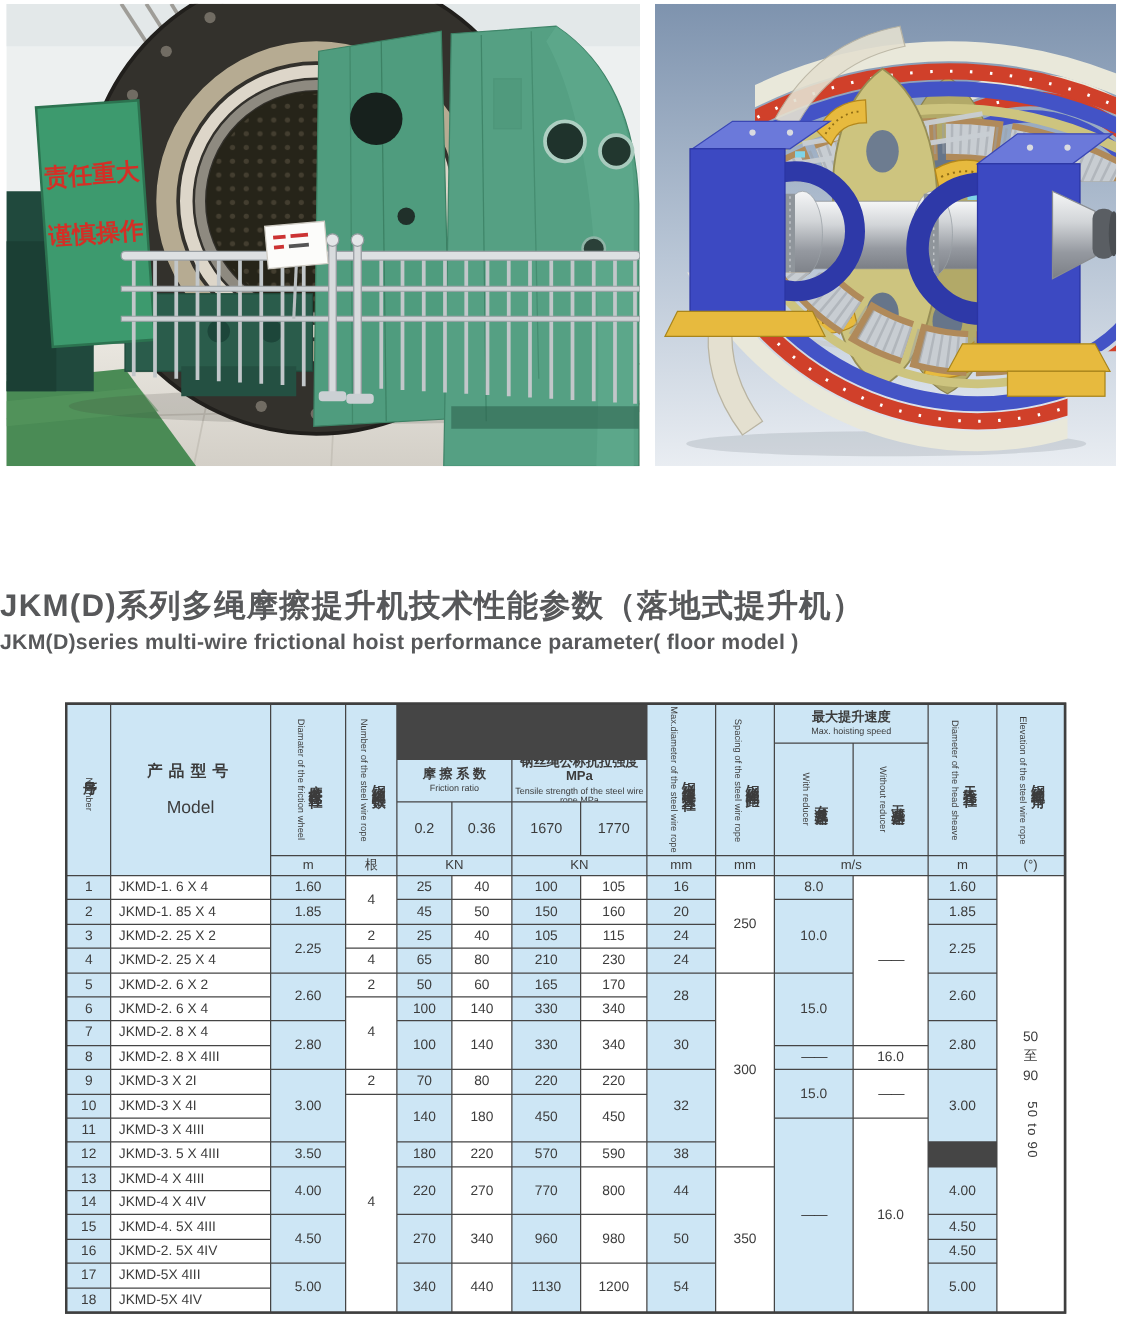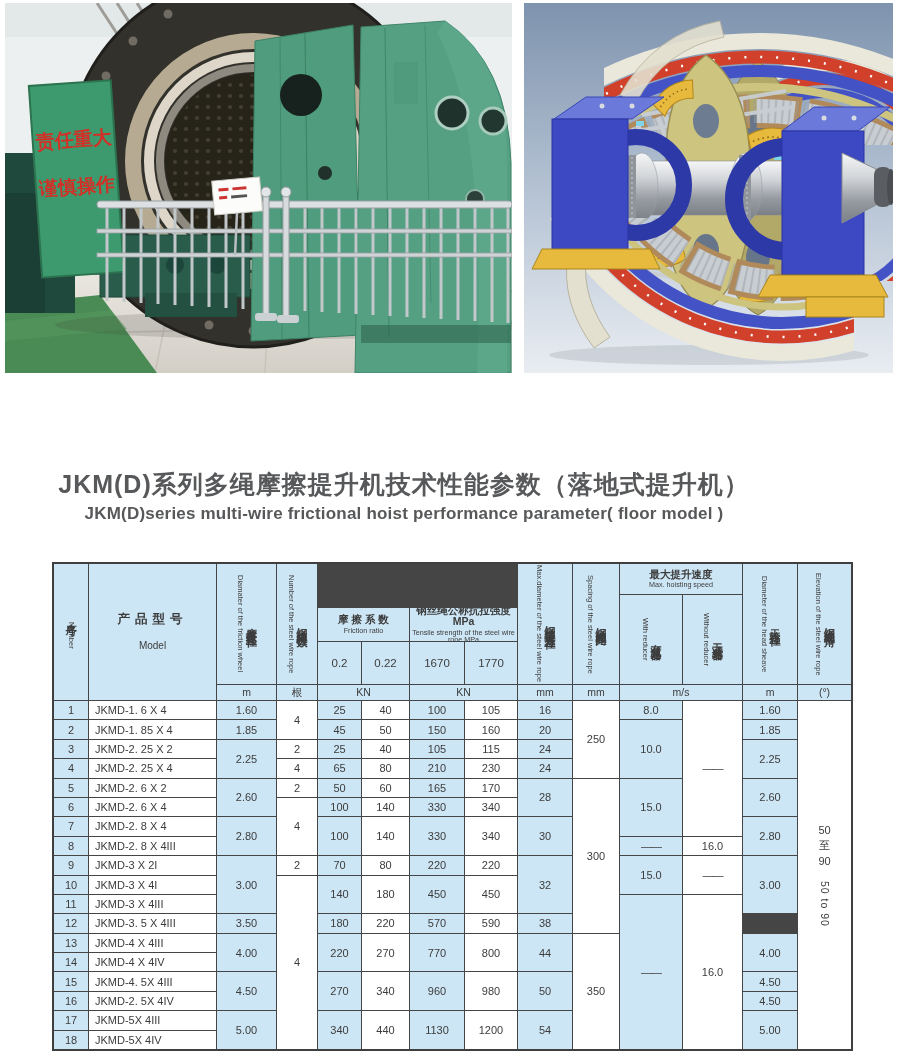--- a/index.html
+++ b/index.html
@@ -1,39 +1,39 @@
 <!DOCTYPE html>
 <html><head>
 <meta charset="utf-8">
 <style>
   html,body{margin:0;padding:0;background:#fff;}
   #page{position:relative;width:900px;height:1064px;background:#fff;overflow:hidden;
         font-family:"Liberation Sans","DejaVu Sans",sans-serif;color:#3c3c3c;}
   .photo{position:absolute;overflow:hidden;}
   #photo-left{left:5px;top:3px;width:507px;height:370px;}
   #photo-right{left:524px;top:3px;width:369px;height:370px;}
-  #titleblock{position:absolute;left:0;top:468px;width:808px;text-align:center;color:#57585a;}
+  #titleblock{position:absolute;left:0;top:468px;width:808px;text-align:left;color:#57585a;}
   #title-zh{font-size:25px;font-weight:bold;letter-spacing:1px;}
   #title-en{font-size:17px;font-weight:bold;margin-top:3px;letter-spacing:0.2px;}
 
   
   #techtable{position:absolute;left:52px;top:562px;display:grid;
     grid-template-columns:34px 127px 59px 40px 43px 47px 54px 52px 54px 46px 62px 59px 54px 53px;
     grid-template-rows:30px 12px 33px 42px 15px repeat(18,18.4px);
     gap:1px;background:#454545;border:2px solid #3f3f3f;}
   .cell{background:#fff;display:flex;align-items:center;justify-content:center;
         overflow:hidden;color:#3c3c3c;font-size:11px;line-height:1.1;}
   .b,.hb{background:#cde6f5;}
   .w{background:#ffffff;}
   .model{justify-content:flex-start;padding-left:6px;white-space:nowrap;font-size:11px;}
   .h2{flex-direction:column;gap:1px;padding:1px 0;}
   .gzh{font-size:10.5px;font-weight:700;line-height:1.08;text-align:center;}
   .gen{font-size:7.2px;line-height:1.08;text-align:center;}
   .mzh{font-size:12.5px;font-weight:700;letter-spacing:5px;}
-  .men{font-size:10px;margin-top:12px;}
+  .men{font-size:14px;margin-top:12px;}
   .hval{font-size:11.5px;}
   .unit{font-size:10.5px;}
   .vh{writing-mode:vertical-rl;text-orientation:mixed;line-height:1.12;max-height:128px;text-align:center;}
   .vzh{font-size:11px;font-weight:700;letter-spacing:2px;}
   .ven,.ven-inline{font-size:7.5px;font-weight:400;letter-spacing:0;}
   .ven{line-height:1.3;}
   .ven-inline{margin-top:3px;}
   .elev{flex-direction:column;gap:3px;}
   .elev .ez{font-size:11px;line-height:1.15;}
   .elev .erot{writing-mode:vertical-rl;font-size:10.5px;margin-top:10px;letter-spacing:1px;}
@@ -340,21 +340,21 @@
         <div class="vh">
           <div class="vzh">钢丝绳根数</div>
           <div class="ven">Number of the steel wire rope</div>
         </div>
       </div>
       <div class="cell hb h2" style="grid-area: 3 / 5 / span 1 / span 2;">
         <div class="gzh">摩 擦 系 数</div>
         <div class="gen">Friction ratio</div>
       </div>
       <div class="cell hb hval" style="grid-area: 4 / 5 / span 1 / span 1;">0.2</div>
-      <div class="cell hb hval" style="grid-area: 4 / 6 / span 1 / span 1;">0.22</div>
+      <div class="cell hb hval" style="grid-area: 4 / 6 / span 1 / span 1;">0.36</div>
       <div class="cell hb h2" style="grid-area: 3 / 7 / span 1 / span 2;">
         <div class="gzh">钢丝绳公称抗拉强度MPa</div>
         <div class="gen">Tensile strength of the steel wire rope MPa</div>
       </div>
       <div class="cell hb hval" style="grid-area: 4 / 7 / span 1 / span 1;">1670</div>
       <div class="cell hb hval" style="grid-area: 4 / 8 / span 1 / span 1;">1770</div>
       <div class="cell hb" style="grid-area: 1 / 9 / span 4 / span 1;">
         <div class="vh">
           <div class="vzh">钢丝绳最大直径</div>
           <div class="ven">Max.diameter of the steel wire rope</div>

